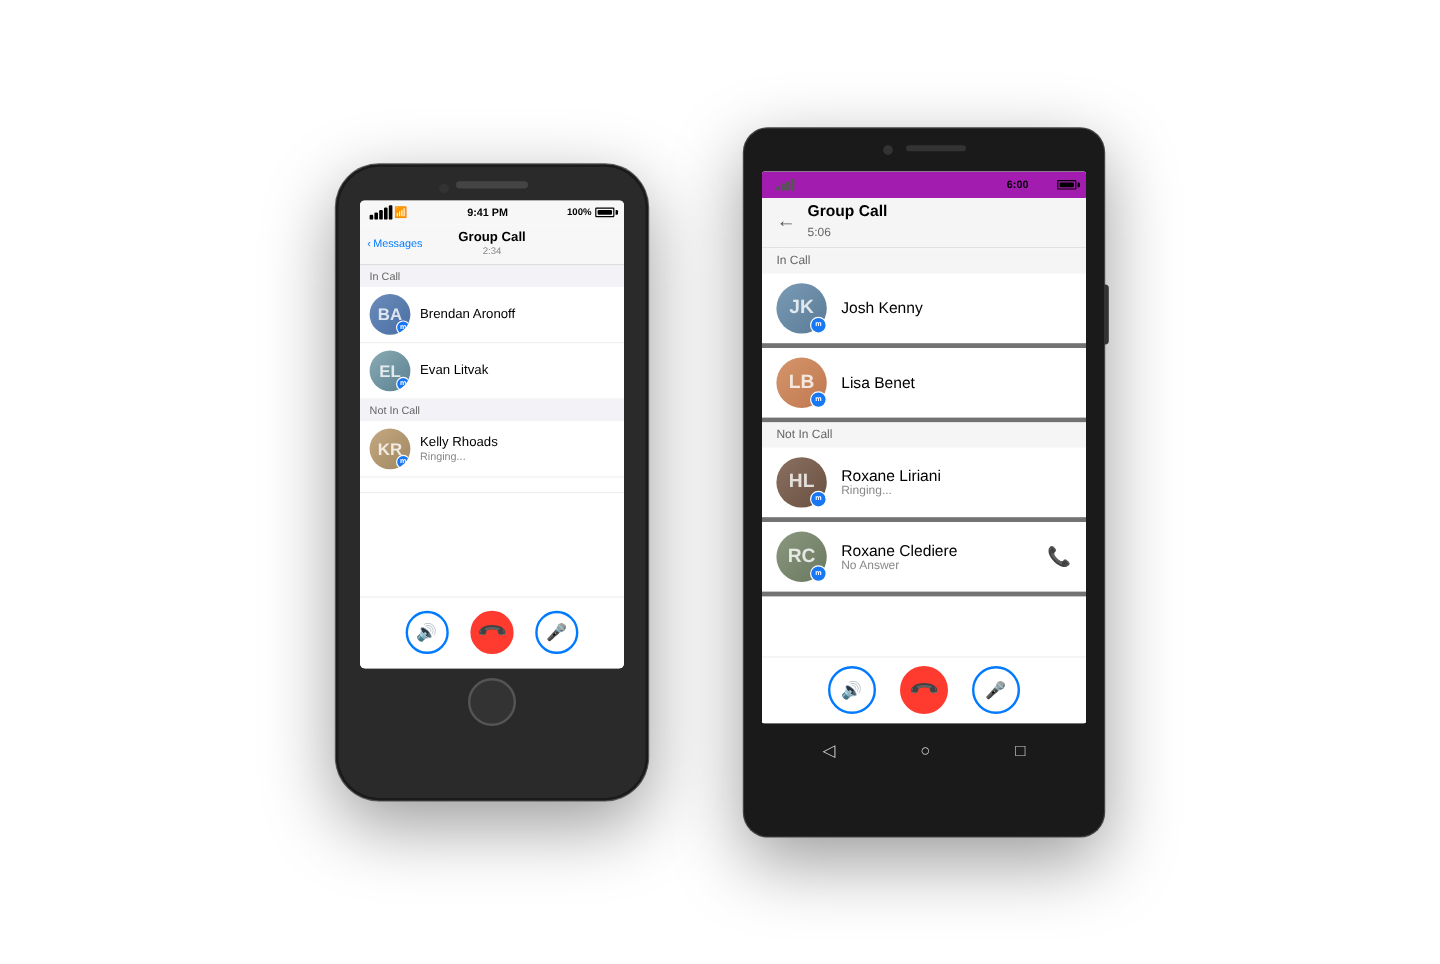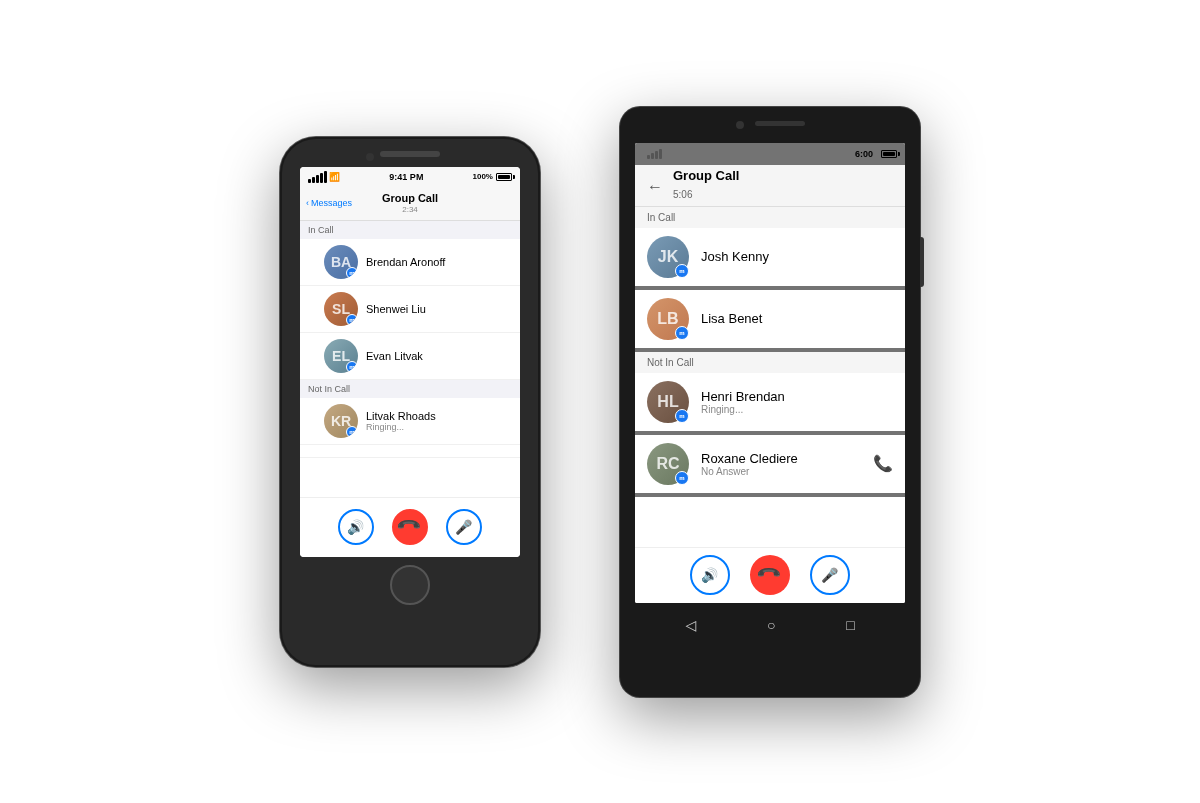--- a/index.html
+++ b/index.html
@@ -93,21 +93,21 @@
     .section-header {
       background: #f2f2f7;
       padding: 4px 8px;
       font-size: 9px;
       color: #666;
       font-weight: 500;
     }
     .contact-row {
       display: flex;
       align-items: center;
-      padding: 6px 24px;
+      padding: 6px 8px;
       border-bottom: 1px solid #f0f0f0;
       gap: 8px;
     }
     .avatar {
       width: 34px;
       height: 34px;
       border-radius: 50%;
       background: #ccc;
       position: relative;
       flex-shrink: 0;
@@ -221,29 +221,29 @@
     .android-screen {
       width: 270px;
       height: 460px;
       background: #fff;
       border-radius: 2px;
       overflow: hidden;
       display: flex;
       flex-direction: column;
     }
     .android-status-bar {
-      background: #737373;
+      background: #a21caf;
       height: 22px;
       display: flex;
       align-items: center;
       justify-content: flex-end;
       padding: 0 8px;
       font-size: 9px;
       font-weight: 600;
-      gap: 4px;
+      gap: 20px;
     }
     .android-nav-bar {
       background: #f5f5f5;
       height: 42px;
       display: flex;
       align-items: center;
       padding: 0 12px;
       border-bottom: 1px solid #ddd;
       gap: 10px;
     }
@@ -385,43 +385,36 @@
 
       <div id="ios-in-call">
           <div class="contact-row">
     <div class="avatar av-brendan">
       <div class="avatar-face">BA</div>
       <div class="avatar-badge"></div>
     </div>
     <span class="contact-name">Brendan Aronoff</span>
   </div>
           <div class="contact-row">
-    <div class="avatar av-shenwei">
-      <div class="avatar-face">SL</div>
-      <div class="avatar-badge"></div>
-    </div>
-    <span class="contact-name">Shenwei Liu</span>
-  </div>
-          <div class="contact-row">
     <div class="avatar av-evan">
       <div class="avatar-face">EL</div>
       <div class="avatar-badge"></div>
     </div>
     <span class="contact-name">Evan Litvak</span>
   </div>
         </div>
       <div class="section-header">Not In Call</div>
       <div id="ios-not-in-call">
           <div class="contact-row">
     <div class="avatar av-kelly">
       <div class="avatar-face">KR</div>
       <div class="avatar-badge"></div>
     </div>
     <div>
-      <div class="contact-name">Litvak Rhoads</div>
+      <div class="contact-name">Kelly Rhoads</div>
       <div class="contact-status">Ringing...</div>
     </div>
   </div>
           <div class="contact-row">
     
     
   </div>
         </div>
     </div>
 
@@ -483,21 +476,21 @@
   </div>
         </div>
       <div class="android-section-header">Not In Call</div>
       <div id="android-not-in-call">
           <div class="android-contact-row">
     <div class="android-avatar av-henri">
       <div class="android-avatar-face">HL</div>
       <div class="avatar-badge" style="width:14px;height:14px"></div>
     </div>
     <div>
-      <div class="android-contact-name">Henri Brendan</div>
+      <div class="android-contact-name">Roxane Liriani</div>
       <div class="android-contact-status">Ringing...</div>
     </div>
 
   </div>
           <div class="android-contact-row">
     <div class="android-avatar av-roxane">
       <div class="android-avatar-face">RC</div>
       <div class="avatar-badge" style="width:14px;height:14px"></div>
     </div>
     <div>

